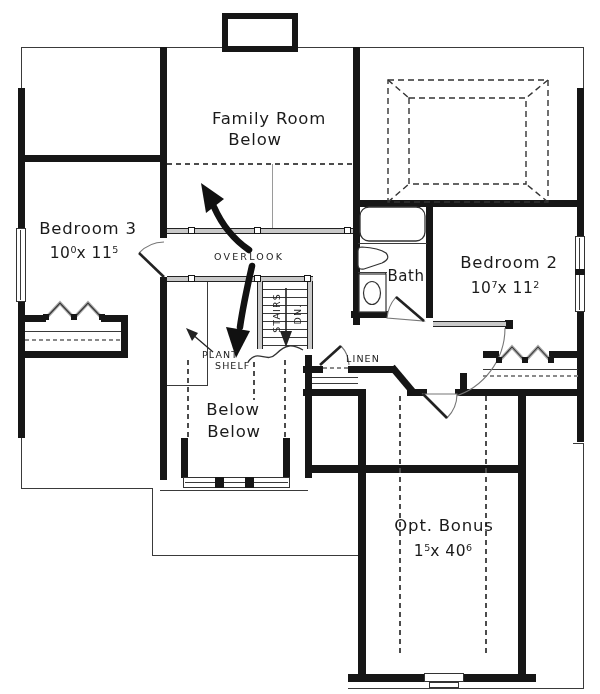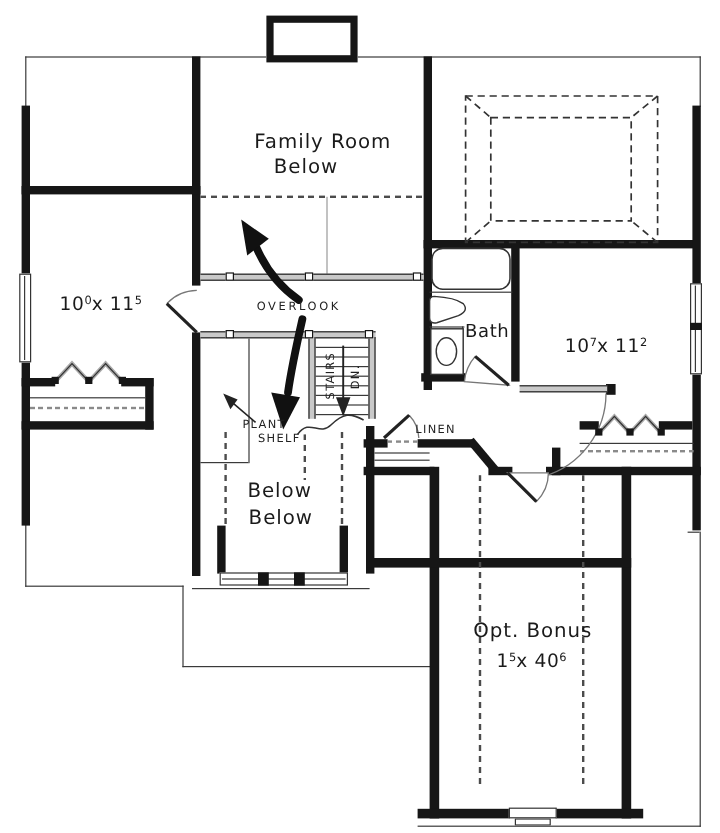--- a/index.html
+++ b/index.html
@@ -217,22 +217,24 @@
 
     <g>
       <line x1="213" y1="352" x2="192" y2="334" stroke="#222" stroke-width="1.3"></line>
       <polygon points="186,328 198,333 192,341" fill="#222"></polygon>
     </g>
   </svg>
 
   <div class="lbl" style="left:269px;top:118px">Family Room</div>
   <div class="lbl" style="left:255px;top:139px">Below</div>
 
+  <div class="lbl" style="left:88px;top:228px">Bedroom 3</div>
   <div class="dim" style="left:84px;top:253px"><span>10</span><sup>0</sup><span>x 11</span><sup>5</sup></div>
 
+  <div class="lbl" style="left:509px;top:262px">Bedroom 2</div>
   <div class="dim" style="left:505px;top:288px"><span>10</span><sup>7</sup><span>x 11</span><sup>2</sup></div>
 
   <div class="bath-lbl" style="left:406px;top:276px">Bath</div>
 
   <div class="sm smc" style="left:249px;top:256px;letter-spacing:2.2px">OVERLOOK</div>
   <div class="sm smv" style="left:276px;top:313px">STAIRS</div>
   <div class="sm smv" style="left:297px;top:314px">DN.</div>
 
   <div class="sm" style="left:202px;top:349px">PLANT</div>
   <div class="sm" style="left:215px;top:360px">SHELF</div>

